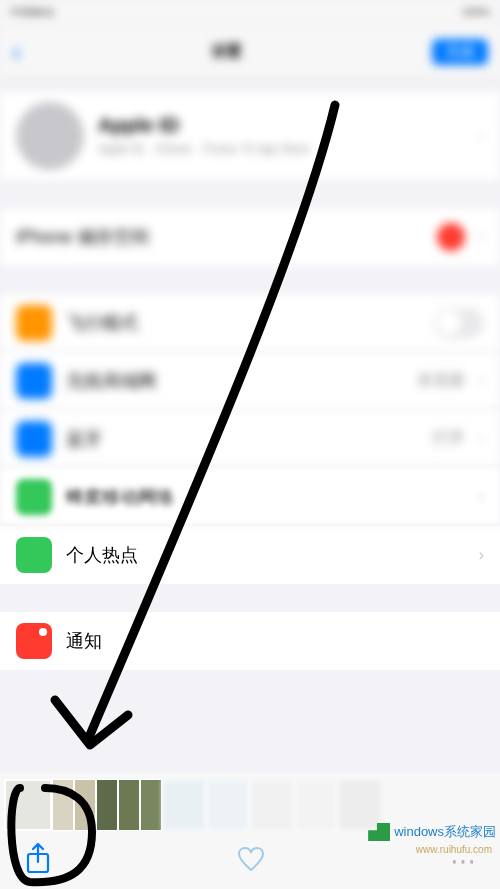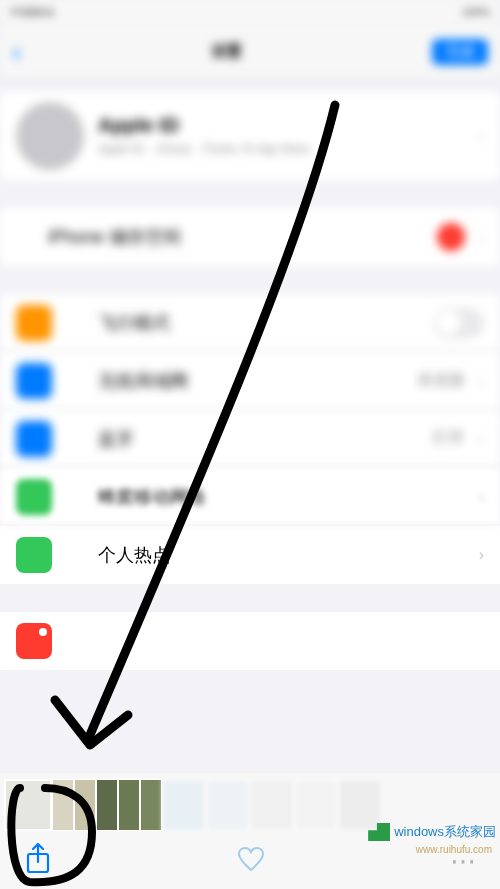--- a/index.html
+++ b/index.html
@@ -57,21 +57,21 @@
     padding: 10px 16px;
     min-height: 58px;
     gap: 14px;
     border-bottom: 0.5px solid #e5e5ea;
   }
   .row:last-child { border-bottom: none; }
   .row .icon {
     width: 36px; height: 36px; border-radius: 8px;
     display: flex; align-items: center; justify-content: center;
   }
-  .row .label { flex: 1; font-size: 18px; color: #000; margin-left: 32px; }
+  .row .label { flex: 1; font-size: 18px; color: #000; }
   .row .value { font-size: 16px; color: #8e8e93; }
   .blurred { filter: blur(5px); }
   .partial-blur { filter: blur(3px); }
 
   .profile-row { min-height: 88px; }
   .avatar {
     width: 68px; height: 68px; border-radius: 50%;
     background: #c8c8cc;
   }
   .profile-text { flex: 1; display: flex; flex-direction: column; gap: 4px; }
@@ -219,20 +219,21 @@
     <div class="row">
       <div class="icon icon-green"></div>
       <span class="label">个人热点</span>
       <span style="color:#c7c7cc;">›</span>
     </div>
   </div>
 
   <div class="group">
     <div class="row">
       <div class="icon icon-red"></div>
+      <span class="label">通知</span>
     </div>
   </div>
 
 </div>
 
 <div class="scrubber-area">
   <div class="thumbs">
     <div class="thumb sel" style="width:48px;background:#e6e6e0;"></div>
     <div class="thumb" style="width:22px;background:#d9d4c2;"></div>
     <div class="thumb" style="width:22px;background:#c9c3a9;"></div>

